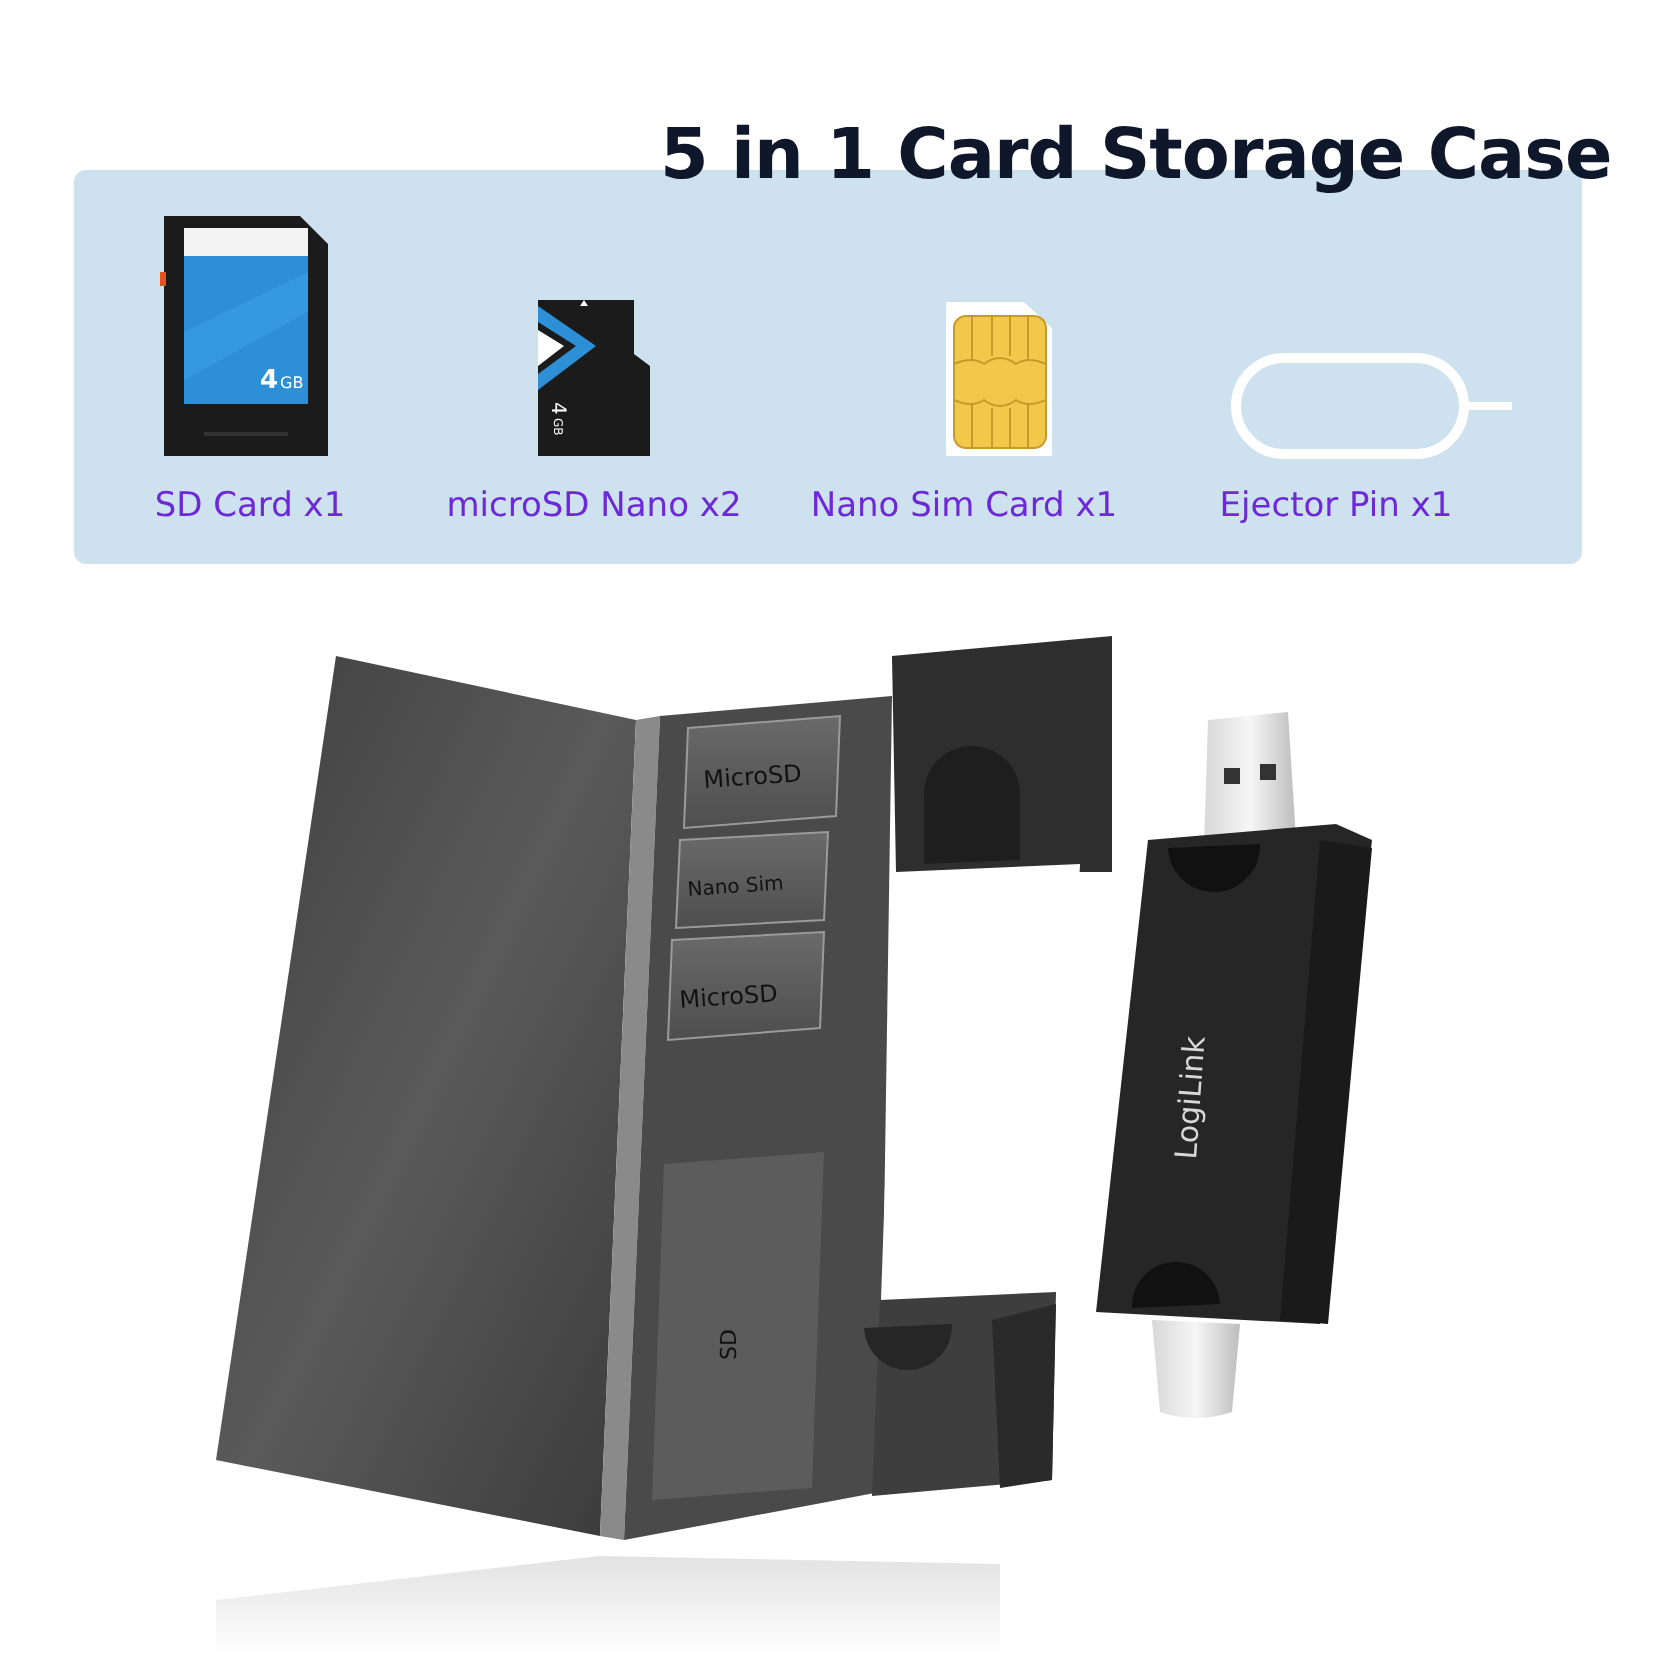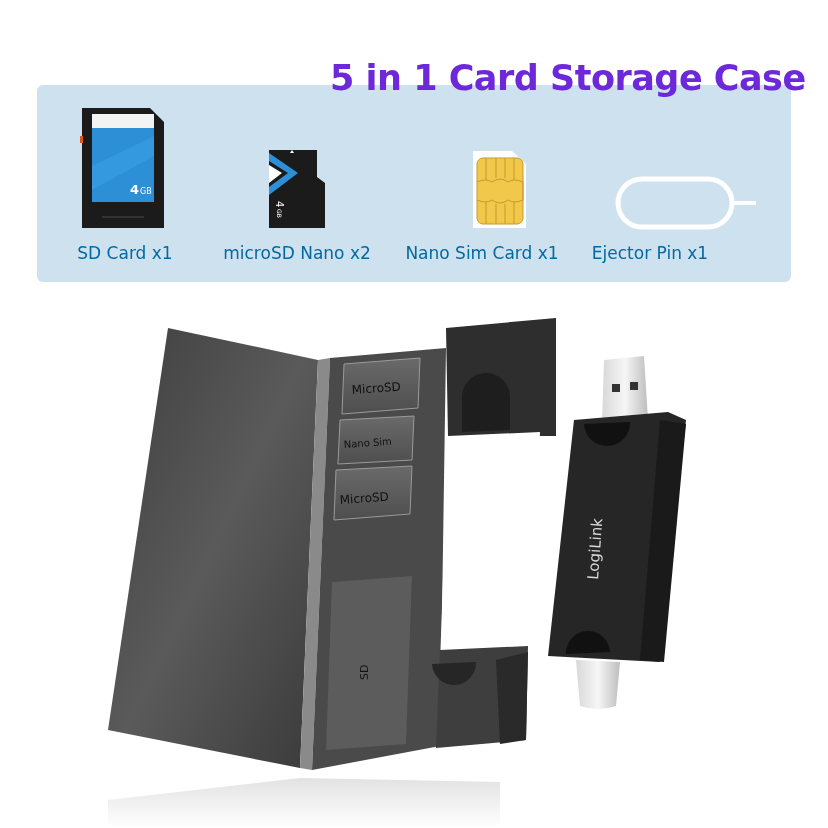--- a/index.html
+++ b/index.html
@@ -1,19 +1,19 @@
 <!DOCTYPE html>
 <html><head>
 <meta charset="utf-8">
 <style>
   html, body { margin:0; padding:0; background:#ffffff; }
   body { width:828px; height:828px; position:relative; overflow:hidden; font-family:"DejaVu Sans", sans-serif; }
   .panel { position:absolute; left:37px; top:85px; width:754px; height:197px; background:#cde2ee; border-radius:6px; }
-  .title { position:absolute; left:330px; top:58px; font-size:35px; font-weight:bold; color:#6d28d9; letter-spacing:-0.5px; white-space:nowrap; font-family:"DejaVu Sans", sans-serif; }
-  .item-label { position:absolute; top:243px; font-size:17px; color:#0369a1; white-space:nowrap; transform:translateX(-50%); font-family:"DejaVu Sans", sans-serif; }
+  .title { position:absolute; left:330px; top:58px; font-size:35px; font-weight:bold; color:#0f172a; letter-spacing:-0.5px; white-space:nowrap; font-family:"DejaVu Sans", sans-serif; }
+  .item-label { position:absolute; top:243px; font-size:17px; color:#6d28d9; white-space:nowrap; transform:translateX(-50%); font-family:"DejaVu Sans", sans-serif; }
   .icon { position:absolute; }
   .product { position:absolute; left:0; top:300px; width:828px; height:528px; }
 </style>
 </head>
 <body>
 
 <div class="panel"></div>
 <div class="title">5 in 1 Card Storage Case</div>
 
 <svg class="icon" style="left:80px;top:106px" width="86" height="124" viewBox="0 0 86 124">
@@ -53,21 +53,21 @@
 </svg>
 
 <svg class="icon" style="left:614px;top:175px" width="146" height="58" viewBox="0 0 146 58">
   <rect x="4" y="4" width="114" height="48" rx="24" fill="none" stroke="#ffffff" stroke-width="5"></rect>
   <line x1="118" y1="28" x2="142" y2="28" stroke="#ffffff" stroke-width="4"></line>
 </svg>
 
 <div class="item-label" style="left:125px">SD Card x1</div>
 <div class="item-label" style="left:297px">microSD Nano x2</div>
 <div class="item-label" style="left:482px">Nano Sim Card x1</div>
-<div class="item-label" style="left:650px">Ejector Pin x1</div>
+<div class="item-label" style="left:668px">Ejector Pin x1</div>
 
 <svg class="product" width="828" height="528" viewBox="0 300 828 528">
   <defs>
     <linearGradient id="lid" x1="0" y1="0" x2="1" y2="1">
       <stop offset="0" stop-color="#3e3e3e"></stop>
         <stop offset="0.5" stop-color="#5a5a5a"></stop>
         <stop offset="1" stop-color="#3a3a3a"></stop>
     </linearGradient>
     <linearGradient id="slot" x1="0" y1="0" x2="0" y2="1">
       <stop offset="0" stop-color="#6a6a6a"></stop>

